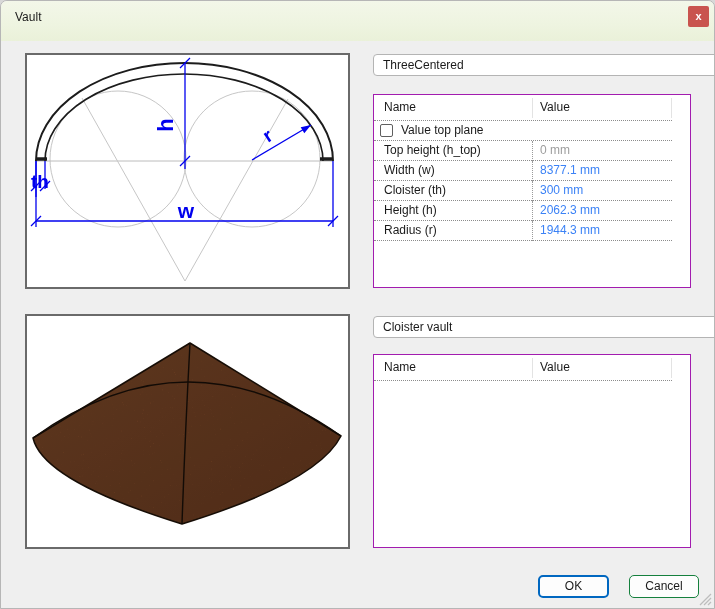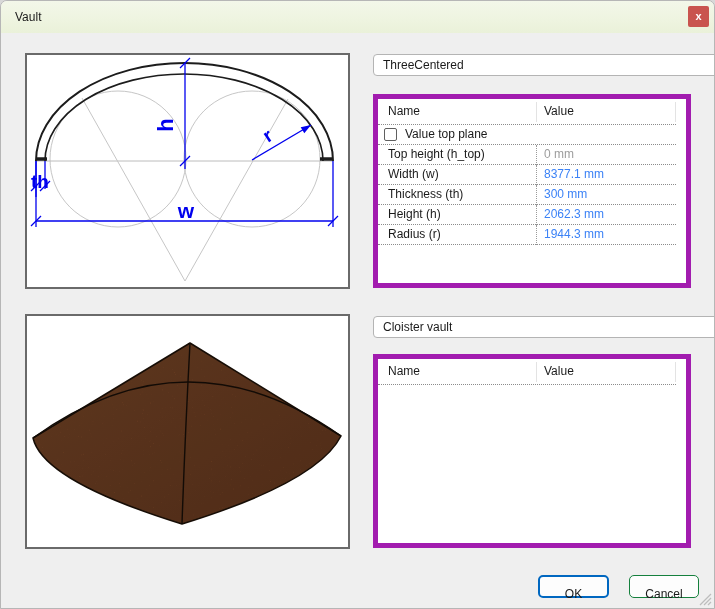--- a/index.html
+++ b/index.html
@@ -2,57 +2,57 @@
 <html><head>
 <meta charset="utf-8">
 <style>
   html,body{margin:0;padding:0;background:#d8d8d8;}
   *{box-sizing:border-box;font-family:"Liberation Sans",sans-serif;}
   #dialog{
     position:relative;width:715px;height:609px;background:#efefef;
     border:1px solid #b6b6b6;border-radius:7px 7px 0 0;overflow:hidden;
   }
   
-  .titlebar{position:absolute;left:0;top:0;width:100%;height:32px;
+  .titlebar{position:absolute;left:0;top:0;width:100%;height:40px;
     background:linear-gradient(180deg,#f3f7e9 0%,#eef4e0 60%,#eaf1d9 100%);padding-left:22px;}
   .titlebar .title{position:absolute;left:14px;top:0;line-height:32px;font-size:12px;color:#1a1a1a;}
   .close-btn{position:absolute;right:5px;top:5px;width:21px;height:21px;background:#c9544e;
     border-radius:2px;text-align:center;cursor:default;}
   .close-btn span{color:#fff;font-size:11px;font-weight:bold;line-height:21px;display:block;}
   
   .panel{position:absolute;left:24px;width:325px;background:#fff;border:2px solid #6a6a6a;}
   .panel.p1{top:52px;height:236px;}
   .panel.p2{top:313px;height:235px;}
   .panel svg{display:block;}
   
   .combo{position:absolute;left:372px;width:372px;height:22px;background:#fff;
     border:1px solid #b4b4b4;border-radius:4px;}
   .combo.c1{top:53px;} .combo.c2{top:315px;}
   .combo .cv{position:absolute;left:9px;top:0;line-height:20px;font-size:12px;color:#1a1a1a;}
   .combo .chev{position:absolute;right:10px;top:7px;}
   
-  .tbl{position:absolute;left:372px;width:318px;background:#fff;border:5px solid #a21caf;}
+  .tbl{position:absolute;left:372px;width:318px;background:#fff;border:1px solid #a21caf;}
   .tbl.t1{top:93px;height:194px;}
   .tbl.t2{top:353px;height:194px;}
   .thead{position:absolute;left:0;top:0;width:298px;height:26px;border-bottom:1px dotted #8c8c8c;}
   .thead .h-name{position:absolute;left:10px;line-height:25px;font-size:12px;color:#1a1a1a;}
   .thead .h-val{position:absolute;left:166px;line-height:25px;font-size:12px;color:#1a1a1a;}
   .hd{position:absolute;top:3px;width:0;height:20px;border-left:1px solid #e3e3e3;}
   .hd.d1{left:158px;} .hd.d2{left:297px;}
   .trow{position:absolute;left:0;width:298px;height:20px;border-bottom:1px dotted #8c8c8c;}
   .trow .nm{position:absolute;left:10px;line-height:19px;font-size:12px;color:#1a1a1a;white-space:nowrap;}
   .trow .val{position:absolute;left:166px;line-height:19px;font-size:12px;color:#3b82f6;white-space:nowrap;}
   .trow .val.muted{color:#9d9d9d;}
   .trow.vdiv::before{content:"";position:absolute;left:158px;top:0;bottom:-1px;border-left:1px dotted #9a9a9a;}
   .cbx{position:absolute;left:6px;top:3px;width:13px;height:13px;background:#fff;
     border:1px solid #5f5f5f;border-radius:2px;}
   .trow .nm.after-cbx{left:27px;}
   
   .btn{position:absolute;top:574px;height:23px;background:#fdfdfd;border-radius:5px;
-    font-size:12px;color:#1a1a1a;text-align:center;padding:8px;cursor:default;}
+    font-size:12px;color:#1a1a1a;text-align:center;padding:0;cursor:default;}
   .btn.ok{left:537px;width:71px;border:2px solid #0067c0;line-height:19px;}
   .btn.cancel{left:628px;width:70px;border:1px solid #15803d;line-height:21px;}
   .grip{position:absolute;right:2px;bottom:2px;}
 </style>
 </head>
 <body>
 
 <div id="dialog">
 
   <div class="titlebar">
@@ -152,21 +152,21 @@
     </div>
     <div class="trow vdiv" style="top:46px">
       <span class="nm">Top height (h_top)</span>
       <span class="val muted">0 mm</span>
     </div>
     <div class="trow vdiv" style="top:66px">
       <span class="nm">Width (w)</span>
       <span class="val">8377.1 mm</span>
     </div>
     <div class="trow vdiv" style="top:86px">
-      <span class="nm">Thickness (th)</span>
+      <span class="nm">Cloister (th)</span>
       <span class="val">300 mm</span>
     </div>
     <div class="trow vdiv" style="top:106px">
       <span class="nm">Height (h)</span>
       <span class="val">2062.3 mm</span>
     </div>
     <div class="trow vdiv" style="top:126px">
       <span class="nm">Radius (r)</span>
       <span class="val">1944.3 mm</span>
     </div>

